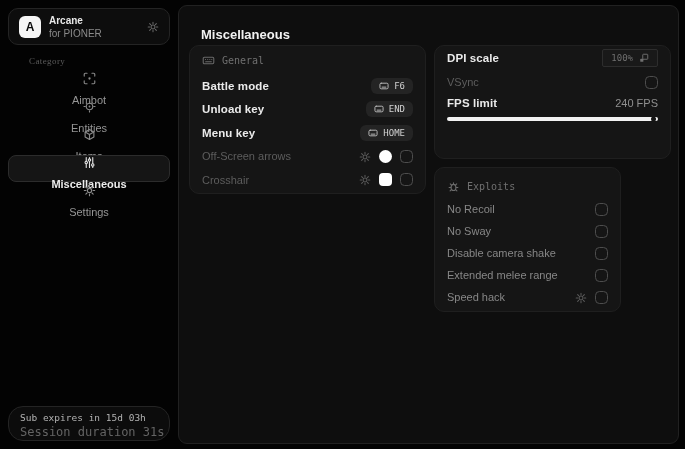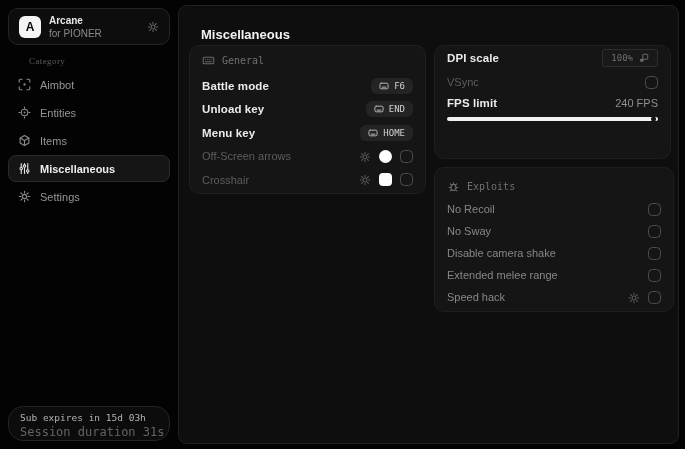--- a/index.html
+++ b/index.html
@@ -19,40 +19,40 @@
   .brand-name { font-size:10px; font-weight:700; color:#e8e8e8; }
   .brand-sub { font-size:10px; color:#8b8b8b; margin-top:2px; }
   .brand-gear { margin-left:auto; color:#686868; cursor:pointer; }
 
   .category { position:absolute; left:29px; top:56px; font-family:Liberation Serif, serif;
     font-size:9px; color:#5c5c5c; letter-spacing:.4px; }
 
   .nav { position:absolute; left:8px; top:71px; width:162px; display:flex; flex-direction:column; }
   .nav-item { height:27px; margin-bottom:1px; display:flex; align-items:center; gap:9px;
     padding:0 9px; border-radius:8px; border:1px solid transparent;
-    color:#969696; font-size:11px; cursor:pointer; }
+    color:#969696; font-size:11px; cursor:pointer;flex-direction:column; }
   .nav-item .nav-ic { color:#8a8a8a; display:flex; }
   .nav-item.selected { background:#151515; border-color:#2c2c2c; color:#ededed; font-weight:700; }
   .nav-item.selected .nav-ic { color:#e2e2e2; }
 
   .footer-card { position:absolute; left:8px; top:406px; width:162px; height:35px;
     background:#0c0c0c; border:1px solid #242424; border-radius:15px;
     padding:5px 11px; font-family:"DejaVu Sans Mono", monospace; }
   .f1 { font-size:9.5px; color:#b3b3b3; white-space:nowrap; }
   .f2 { font-size:12px; color:#646464; margin-top:2px; white-space:nowrap; }
 
   
   .main { position:absolute; left:178px; top:5px; width:501px; height:439px;
     background:#0e0e0e; border:1px solid #212121; border-radius:9px; }
   .main-title { position:absolute; left:22px; top:21px; font-size:13px; font-weight:700; color:#f2f2f2; }
 
   .card { position:absolute; background:#151515; border:1px solid #1f1f1f; border-radius:10px; padding:0 12px; }
   .card-general  { left:10px;  top:39px;  width:237px; height:149px; }
   .card-display  { left:255px; top:39px;  width:237px; height:114px; }
-  .card-exploits { left:255px; top:161px; width:240px; height:145px; }
+  .card-exploits { left:255px; top:161px; width:187px; height:145px; }
 
   .card-head { display:flex; align-items:center; gap:7px; height:28px;
     font-family:"DejaVu Sans Mono", monospace; font-size:10px; color:#707070; }
   .card-exploits .card-head { height:30px; padding-top:6px; }
   .head-ic { color:#6a6a6a; display:flex; }
 
   .row { display:flex; align-items:center; }
   .card-general .row { height:23.5px; }
   .card-display .row { height:24px; }
   .card-display .row.fps-row { height:18px; }

